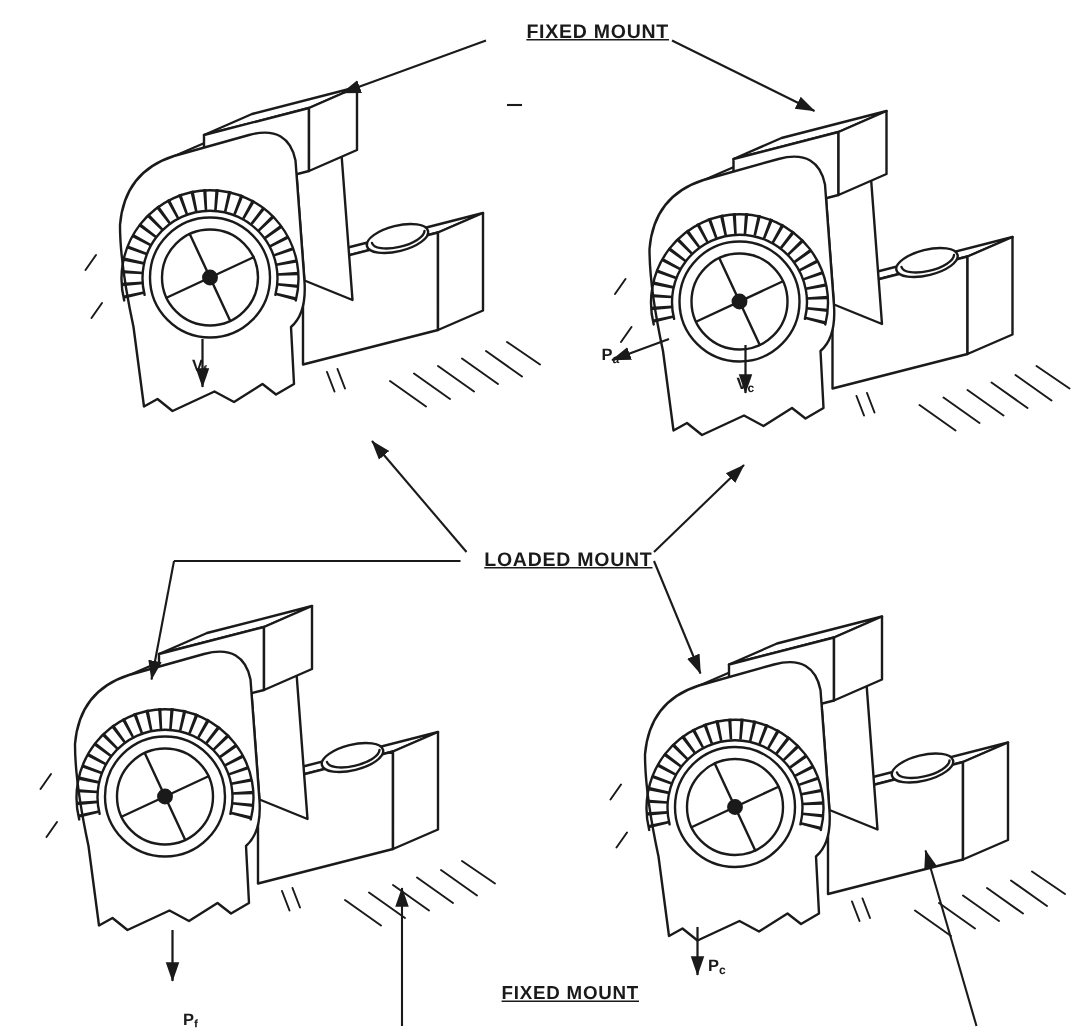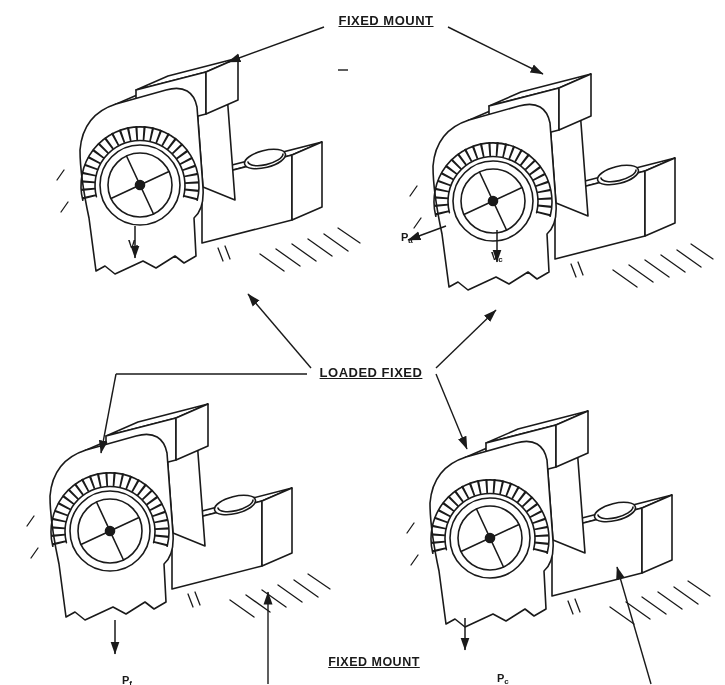--- a/index.html
+++ b/index.html
@@ -11,21 +11,21 @@
     color:#1a1a1a;
     overflow:hidden;
   }
   .canvas svg{position:absolute;left:0;top:0;}
   .diagram-label{
     position:absolute;
     font-weight:bold;
     font-size:13px;
     letter-spacing:.5px;
     text-decoration:underline;
-    text-align:center;
+    text-align:right;
     white-space:nowrap;
   }
   .diagram-label.small{font-size:12.5px;}
   .force-label{
     position:absolute;
     font-weight:bold;
     font-size:11px;
     white-space:nowrap;
   }
   .force-label .sub{font-size:8px;vertical-align:-2px;}
@@ -107,33 +107,33 @@
       <line x1="135" y1="226" x2="135" y2="258" marker-end="url(#ah)"></line>
       <line x1="446" y1="226" x2="408" y2="240" marker-end="url(#ah)"></line>
       <line x1="497" y1="230" x2="497" y2="262" marker-end="url(#ah)"></line>
       <line x1="115" y1="620" x2="115" y2="654" marker-end="url(#ah)"></line>
       <line x1="465" y1="618" x2="465" y2="650" marker-end="url(#ah)"></line>
     </g>
   </svg>
 
   <div class="diagram-label" style="left:326px;top:13px;width:120px;">FIXED MOUNT</div>
 
-  <div class="diagram-label" style="left:307px;top:365px;width:128px;">LOADED FIXED</div>
+  <div class="diagram-label" style="left:307px;top:365px;width:128px;">LOADED MOUNT</div>
 
   <div class="diagram-label small" style="left:322px;top:655px;width:104px;">FIXED MOUNT</div>
 
   <div class="force-label" style="left:128px;top:238px;">
     <span>V</span><span class="sub">f</span>
   </div>
   <div class="force-label" style="left:381px;top:231px;padding-left:20px;">
     <span>P</span><span class="sub">a</span>
   </div>
   <div class="force-label" style="left:491px;top:250px;">
     <span>V</span><span class="sub">c</span>
   </div>
   <div class="force-label" style="left:122px;top:674px;">
     <span>P</span><span class="sub">f</span>
   </div>
-  <div class="force-label" style="left:472px;top:672px;margin-left:25px;">
+  <div class="force-label" style="left:472px;top:638px;">
     <span>P</span><span class="sub">c</span>
   </div>
 
 </div>
 
 </body></html>

